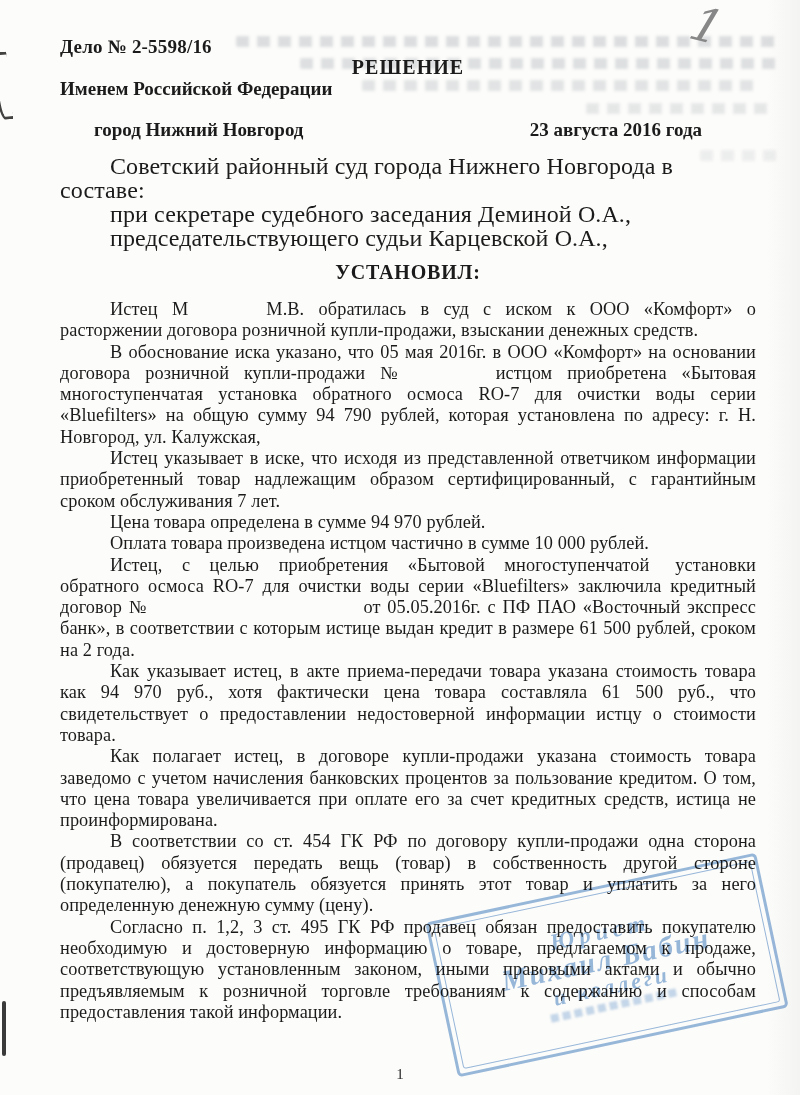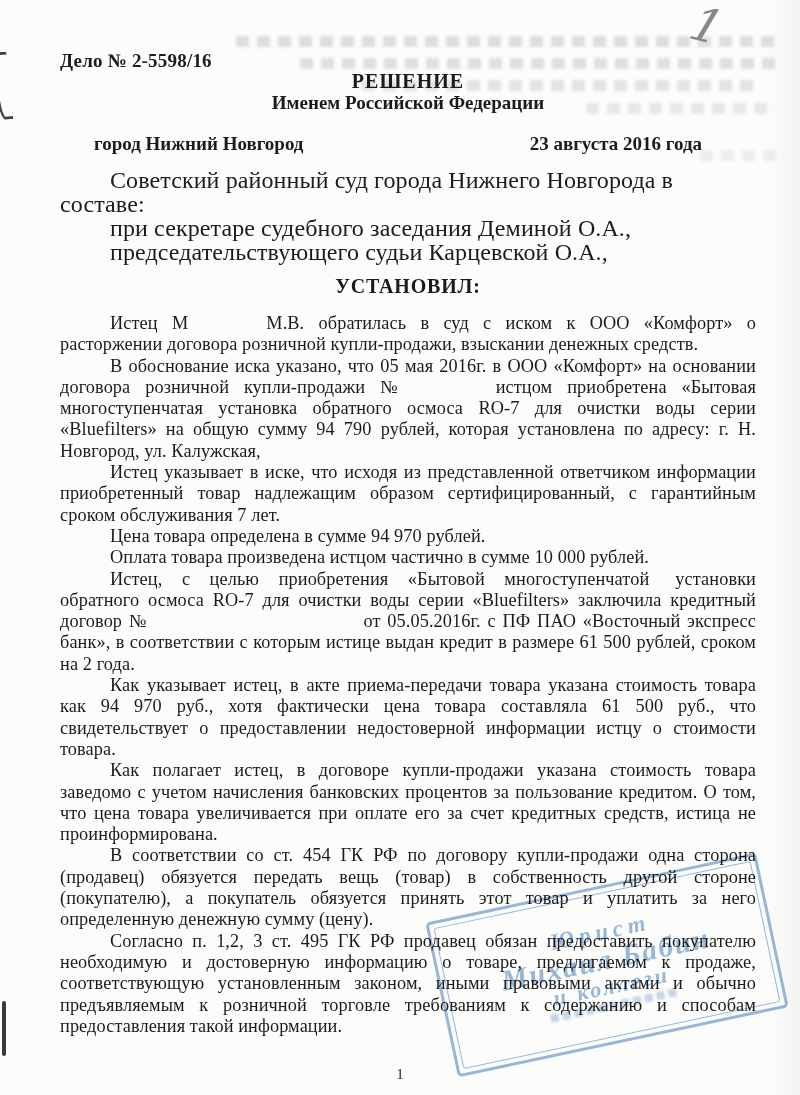--- a/index.html
+++ b/index.html
@@ -7,25 +7,25 @@
     position:relative;
     width:800px;height:1095px;
     margin:0 auto;
     background:#fcfcfa;
     overflow:hidden;
     font-family:"Liberation Serif","DejaVu Serif",serif;
     color:#1b1b1b;
   }
   .right-band{position:absolute;right:0;top:0;width:34px;height:100%;
     background:linear-gradient(90deg,rgba(0,0,0,0) 0,rgba(110,110,110,0.06) 100%);}
-  .content{position:relative;z-index:2;padding:50px 44px 0 60px;border-radius:9px;}
+  .content{position:relative;z-index:2;padding:36px 44px 0 60px;border-radius:9px;}
 
   .case-number{font-size:19px;font-weight:bold;line-height:22px;letter-spacing:.2px;}
   .doc-title{text-align:center;font-weight:bold;font-size:20px;line-height:22px;letter-spacing:1px;margin-top:-2px;}
-  .doc-subtitle{text-align:center;font-weight:bold;font-size:19px;line-height:22px;}
+  .doc-subtitle{font-weight:bold;font-size:19px;line-height:22px;}
   .city-date{display:flex;justify-content:space-between;font-weight:bold;font-size:19px;
     line-height:23px;margin-top:18px;padding-left:34px;padding-right:54px;}
 
   #intro{margin-top:13px;}
   #intro .para{margin:0;font-size:24px;line-height:24px;text-indent:50px;letter-spacing:.1px;}
 
   .section-heading{text-align:center;font-weight:bold;font-size:20px;line-height:23px;
     letter-spacing:.8px;margin:11px 0 15px 0;}
 
   #body-sec .para{margin:0;font-size:18.3px;line-height:21.3px;text-indent:50px;letter-spacing:.1px;}

